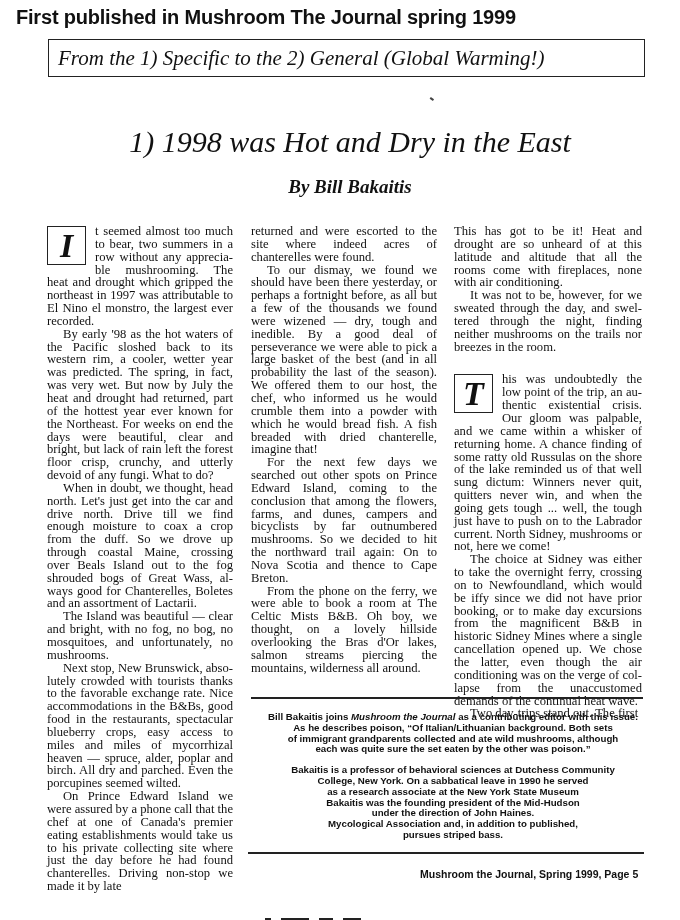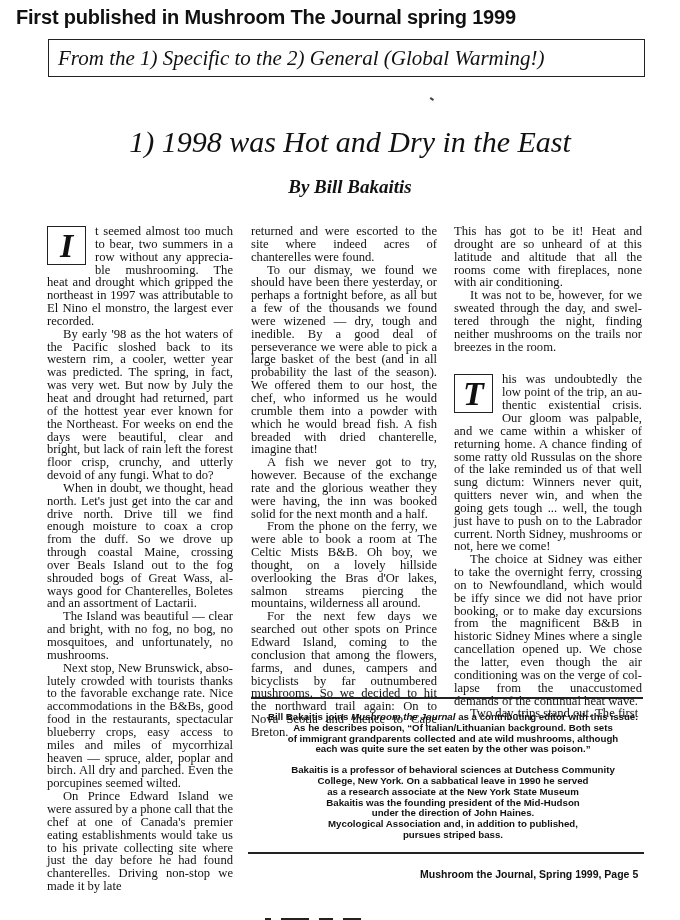--- a/index.html
+++ b/index.html
@@ -79,23 +79,22 @@
   <p>By early '98 as the hot waters of the Pacific sloshed back to its western rim, a cooler, wetter year was predicted. The spring, in fact, was very wet. But now by July the heat and drought had returned, part of the hottest year ever known for the Northeast. For weeks on end the days were beautiful, clear and bright, but lack of rain left the forest floor crisp, crunchy, and utterly devoid of any fungi. What to do?</p>
   <p>When in doubt, we thought, head north. Let's just get into the car and drive north. Drive till we find enough moisture to coax a crop from the duff. So we drove up through coastal Maine, crossing over Beals Island out to the fog shrouded bogs of Great Wass, al­ways good for Chanterelles, Boletes and an assortment of Lactarii.</p>
   <p>The Island was beautiful — clear and bright, with no fog, no bog, no mosquitoes, and unfortunately, no mushrooms.</p>
   <p>Next stop, New Brunswick, abso­lutely crowded with tourists thanks to the favorable exchange rate. Nice ac­commodations in the B&amp;Bs, good food in the restaurants, spectacular blueberry crops, easy access to miles and miles of mycorrhizal heaven — spruce, alder, poplar and birch. All dry and parched. Even the porcupines seemed wilted.</p>
   <p>On Prince Edward Island we were assured by a phone call that the chef at one of Canada's premier eating estab­lishments would take us to his private collecting site where just the day be­fore he had found chanterelles. Driv­ing non-stop we made it by late</p>
 </div>
 
 <div class="col col2">
   <p class="noind">returned and were escorted to the site where indeed acres of chanterelles were found.</p>
   <p>To our dismay, we found we should have been there yesterday, or perhaps a fortnight before, as all but a few of the thousands we found were wizened — dry, tough and inedible. By a good deal of perseverance we were able to pick a large basket of the best (and in all probability the last of the season). We offered them to our host, the chef, who informed us he would crumble them into a powder with which he would bread fish. A fish breaded with dried chanterelle, imagine that!</p>
-  <p>A fish we never got to try, however. Because of the exchange rate and the glorious weather they were having, the inn was booked solid for the next month and a half.</p>
+  <p>For the next few days we searched out other spots on Prince Edward Is­land, coming to the conclusion that among the flowers, farms, and dunes, campers and bicyclists by far out­numbered mushrooms. So we decided to hit the northward trail again: On to Nova Scotia and thence to Cape Breton.</p>
   <p>From the phone on the ferry, we were able to book a room at The Celtic Mists B&amp;B. Oh boy, we thought, on a lovely hillside overlooking the Bras d'Or lakes, salmon streams piercing the mountains, wilderness all around.</p>
-  <p>For the next few days we searched out other spots on Prince Edward Is­land, coming to the conclusion that among the flowers, farms, and dunes, campers and bicyclists by far out­numbered mushrooms. So we decided to hit the northward trail again: On to Nova Scotia and thence to Cape Breton.</p>
 </div>
 
 <div class="col col3">
   <p class="noind">This has got to be it! Heat and drought are so unheard of at this latitude and altitude that all the rooms come with fireplaces, none with air conditioning.</p>
   <p>It was not to be, however, for we sweated through the day, and swel­tered through the night, finding neither mushrooms on the trails nor breezes in the room.</p>
   <div class="section-gap"></div>
   <p class="noind">
     <span class="dropcap">T</span><span>his was undoubtedly the low point of the trip, an au­thentic existential crisis. Our gloom was palpable, and we came within a whisker of returning home. A chance finding of some ratty old Russulas on the shore of the lake reminded us of that well sung dictum: Winners never quit, quitters never win, and when the going gets tough ... well, the tough just have to push on to the Labrador current. North Sidney, mushrooms or not, here we come!</span>
   </p>
   <p>The choice at Sidney was either to take the overnight ferry, crossing on to Newfoundland, which would be iffy since we did not have prior booking, or to make day excursions from the mag­nificent B&amp;B in historic Sidney Mines where a single cancellation opened up. We chose the latter, even though the air conditioning was on the verge of col­lapse from the unaccustomed demands of the continual heat wave.</p>

